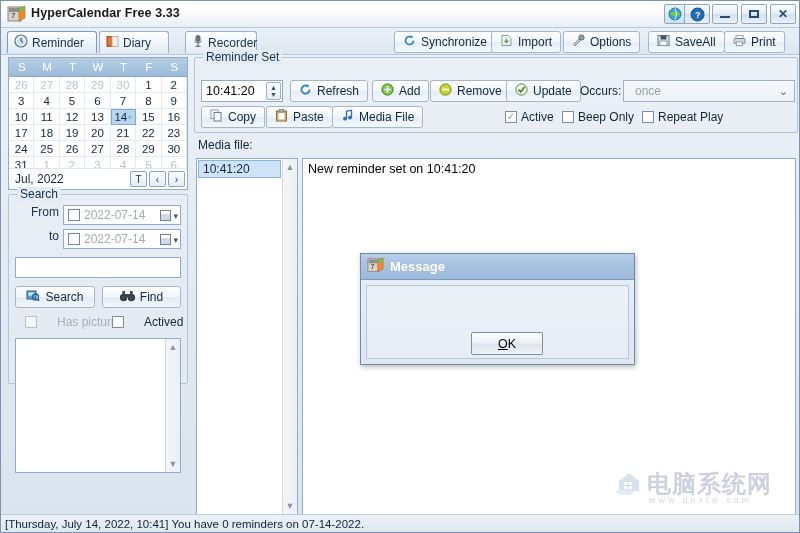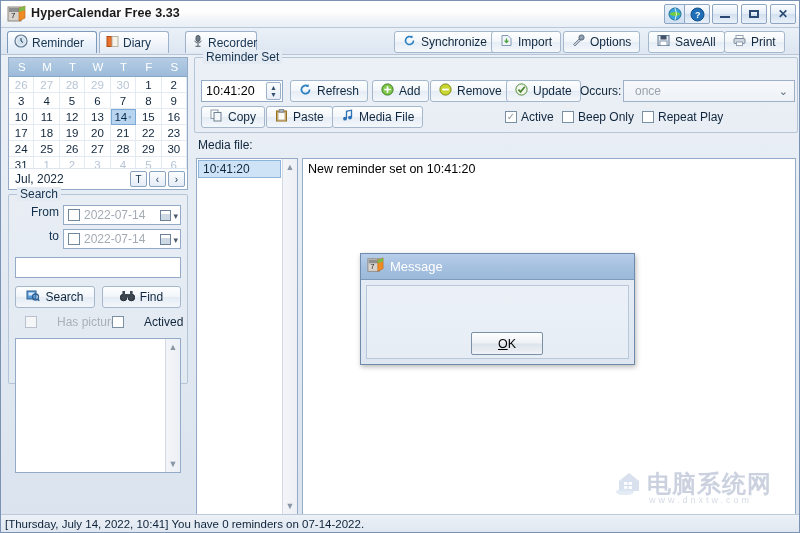--- a/index.html
+++ b/index.html
@@ -336,21 +336,21 @@
     border: 1px solid #6f8bab;
     background: linear-gradient(180deg,#e7eef6,#dde6f1);
     box-shadow: 1px 2px 5px rgba(0,0,0,.28);
   }
   #dlg-title {
     height: 26px; width: 100%;
     background: linear-gradient(180deg,#b8ceea 0%,#a6c1e0 50%,#9cb9da 100%);
     border-bottom: 1px solid #7e9bbc;
     display:flex; align-items:center; gap: 6px; padding-left: 6px;
   }
-  #dlg-title .txt { font-size: 13px; color: #fff; font-weight: normal; }
+  #dlg-title .txt { font-size: 13px; color: #fff; font-weight: bold; }
   #dlg-body {
     position:absolute; left: 5px; top: 31px; width: 263px; height: 74px;
     border: 1px solid #b8c8da; background: rgba(255,255,255,.28);
   }
   #dlg-msg {
     position:absolute; left: 28px; top: 18px;
     font-size: 12.5px; color:#000;
   }
   #dlg-ok {
     position:absolute; left: 104px; top: 46px; width: 72px; height: 23px;

